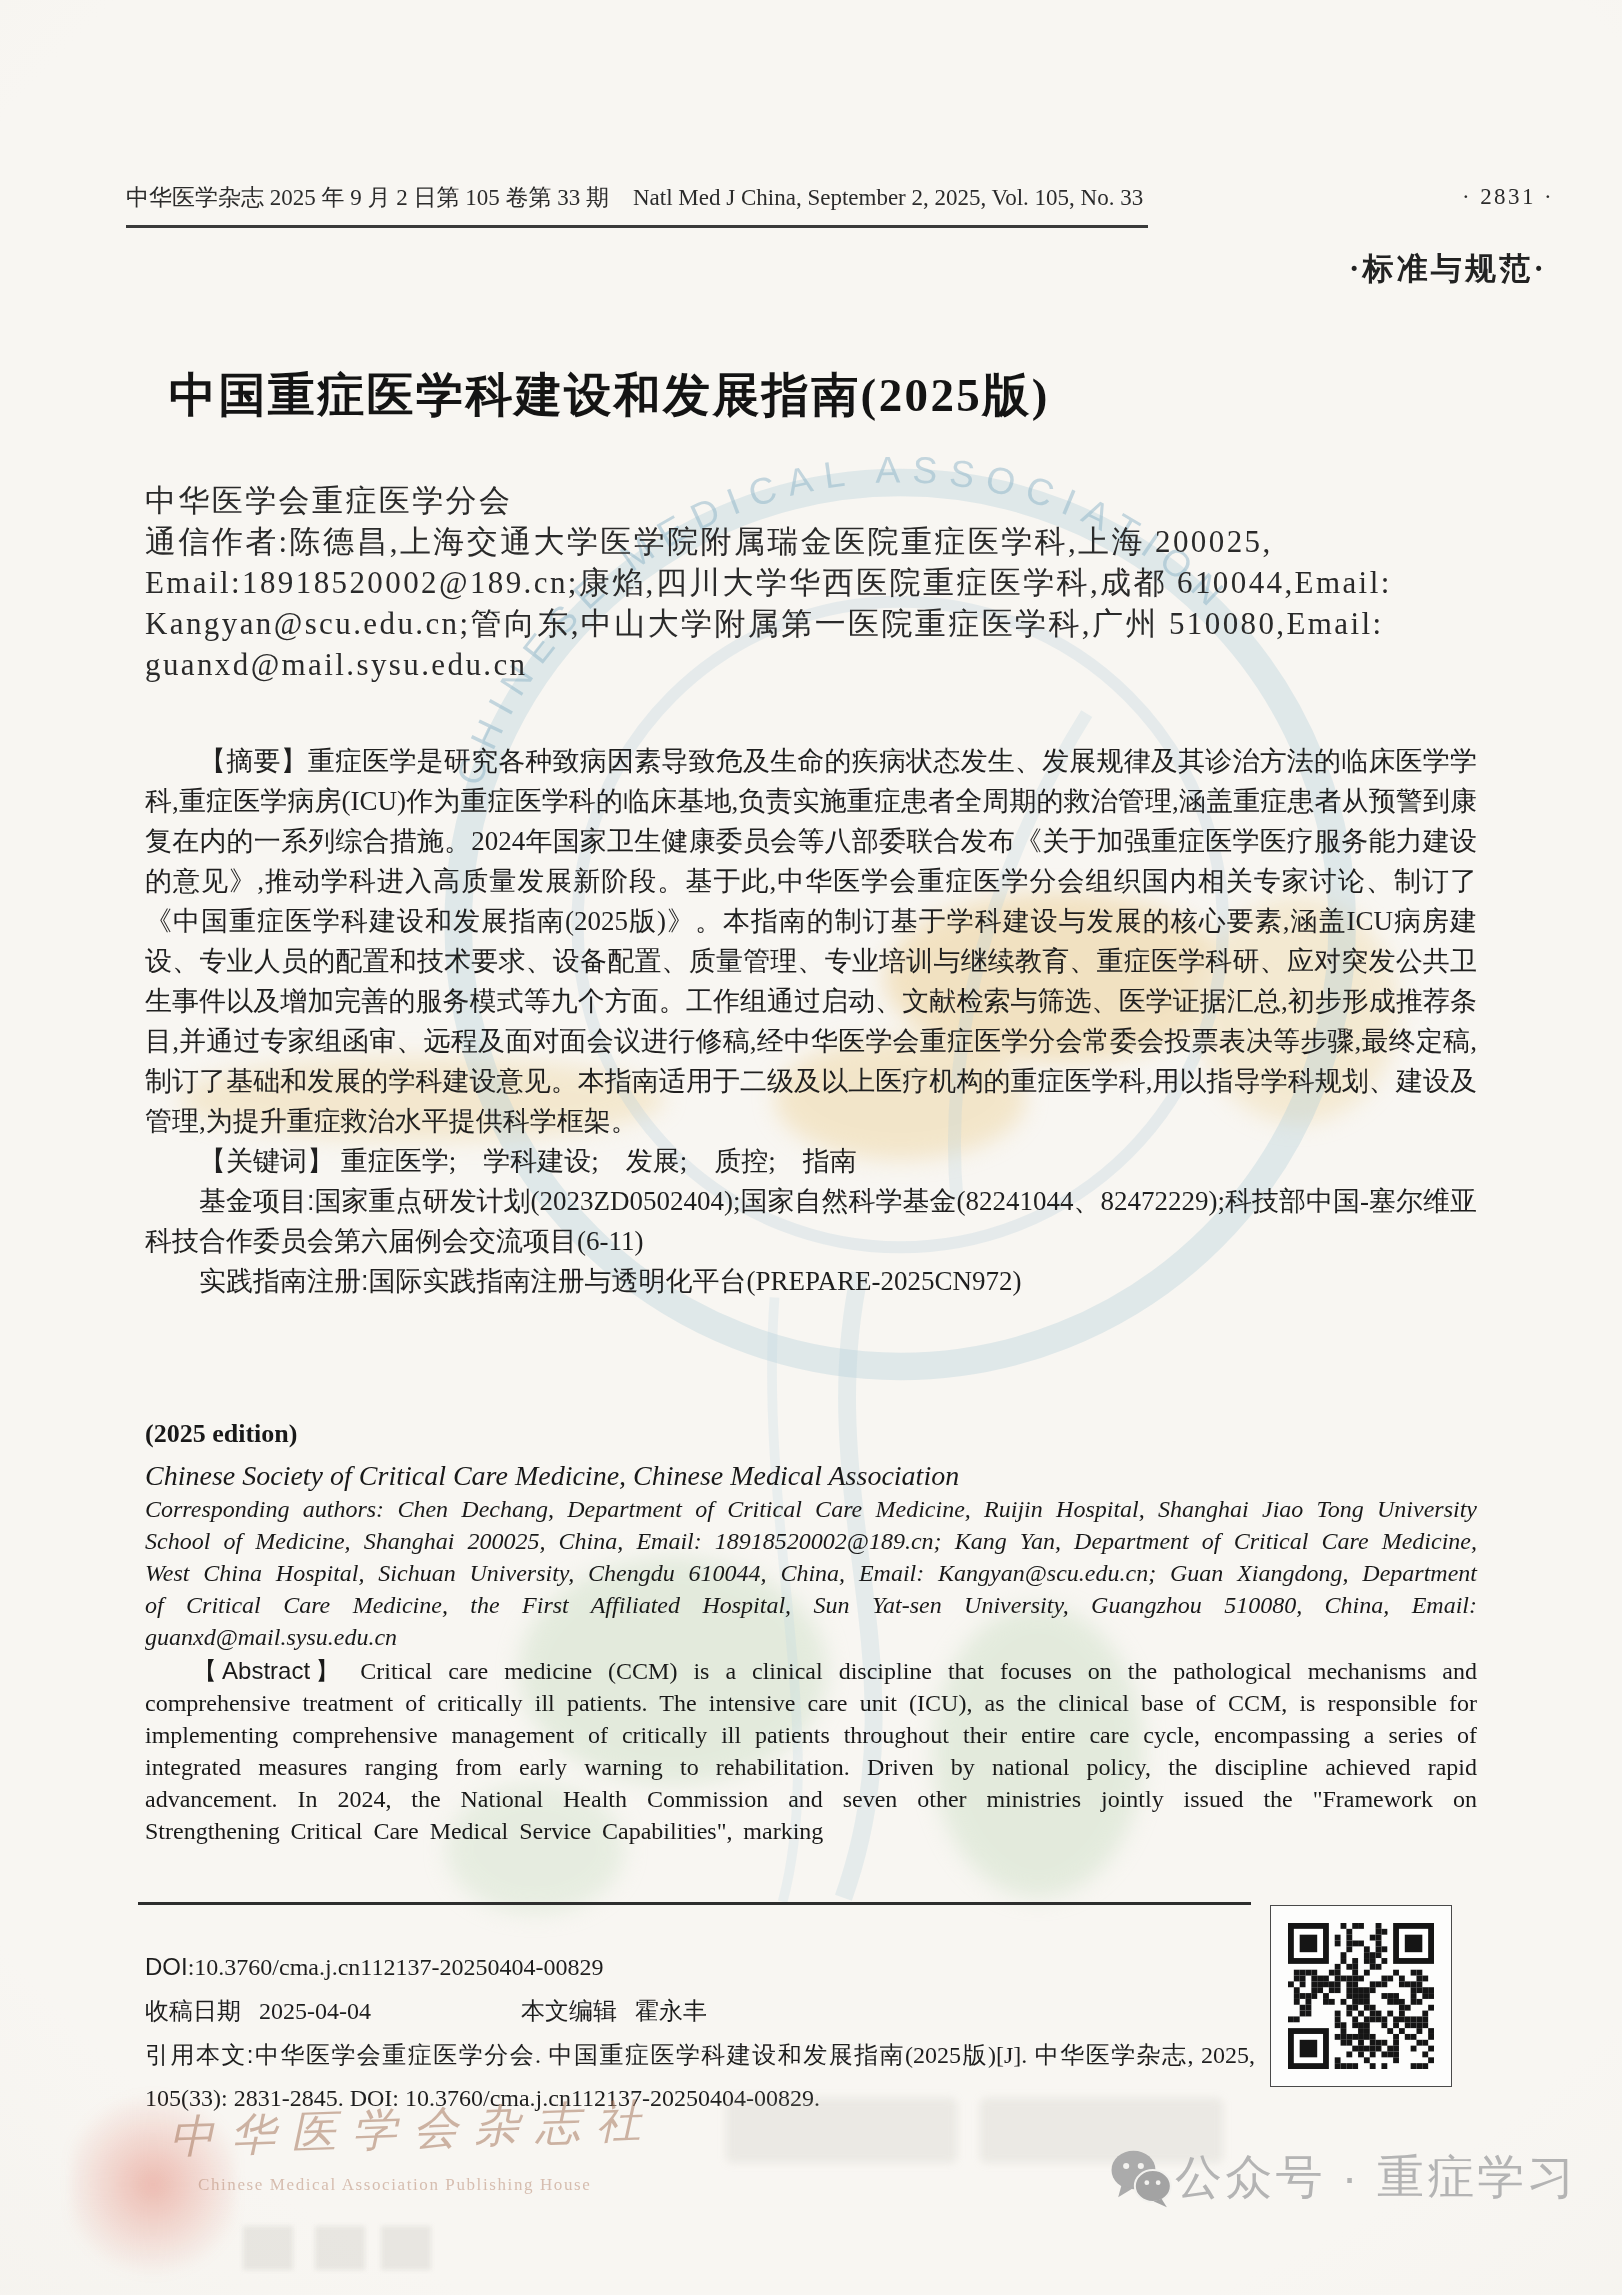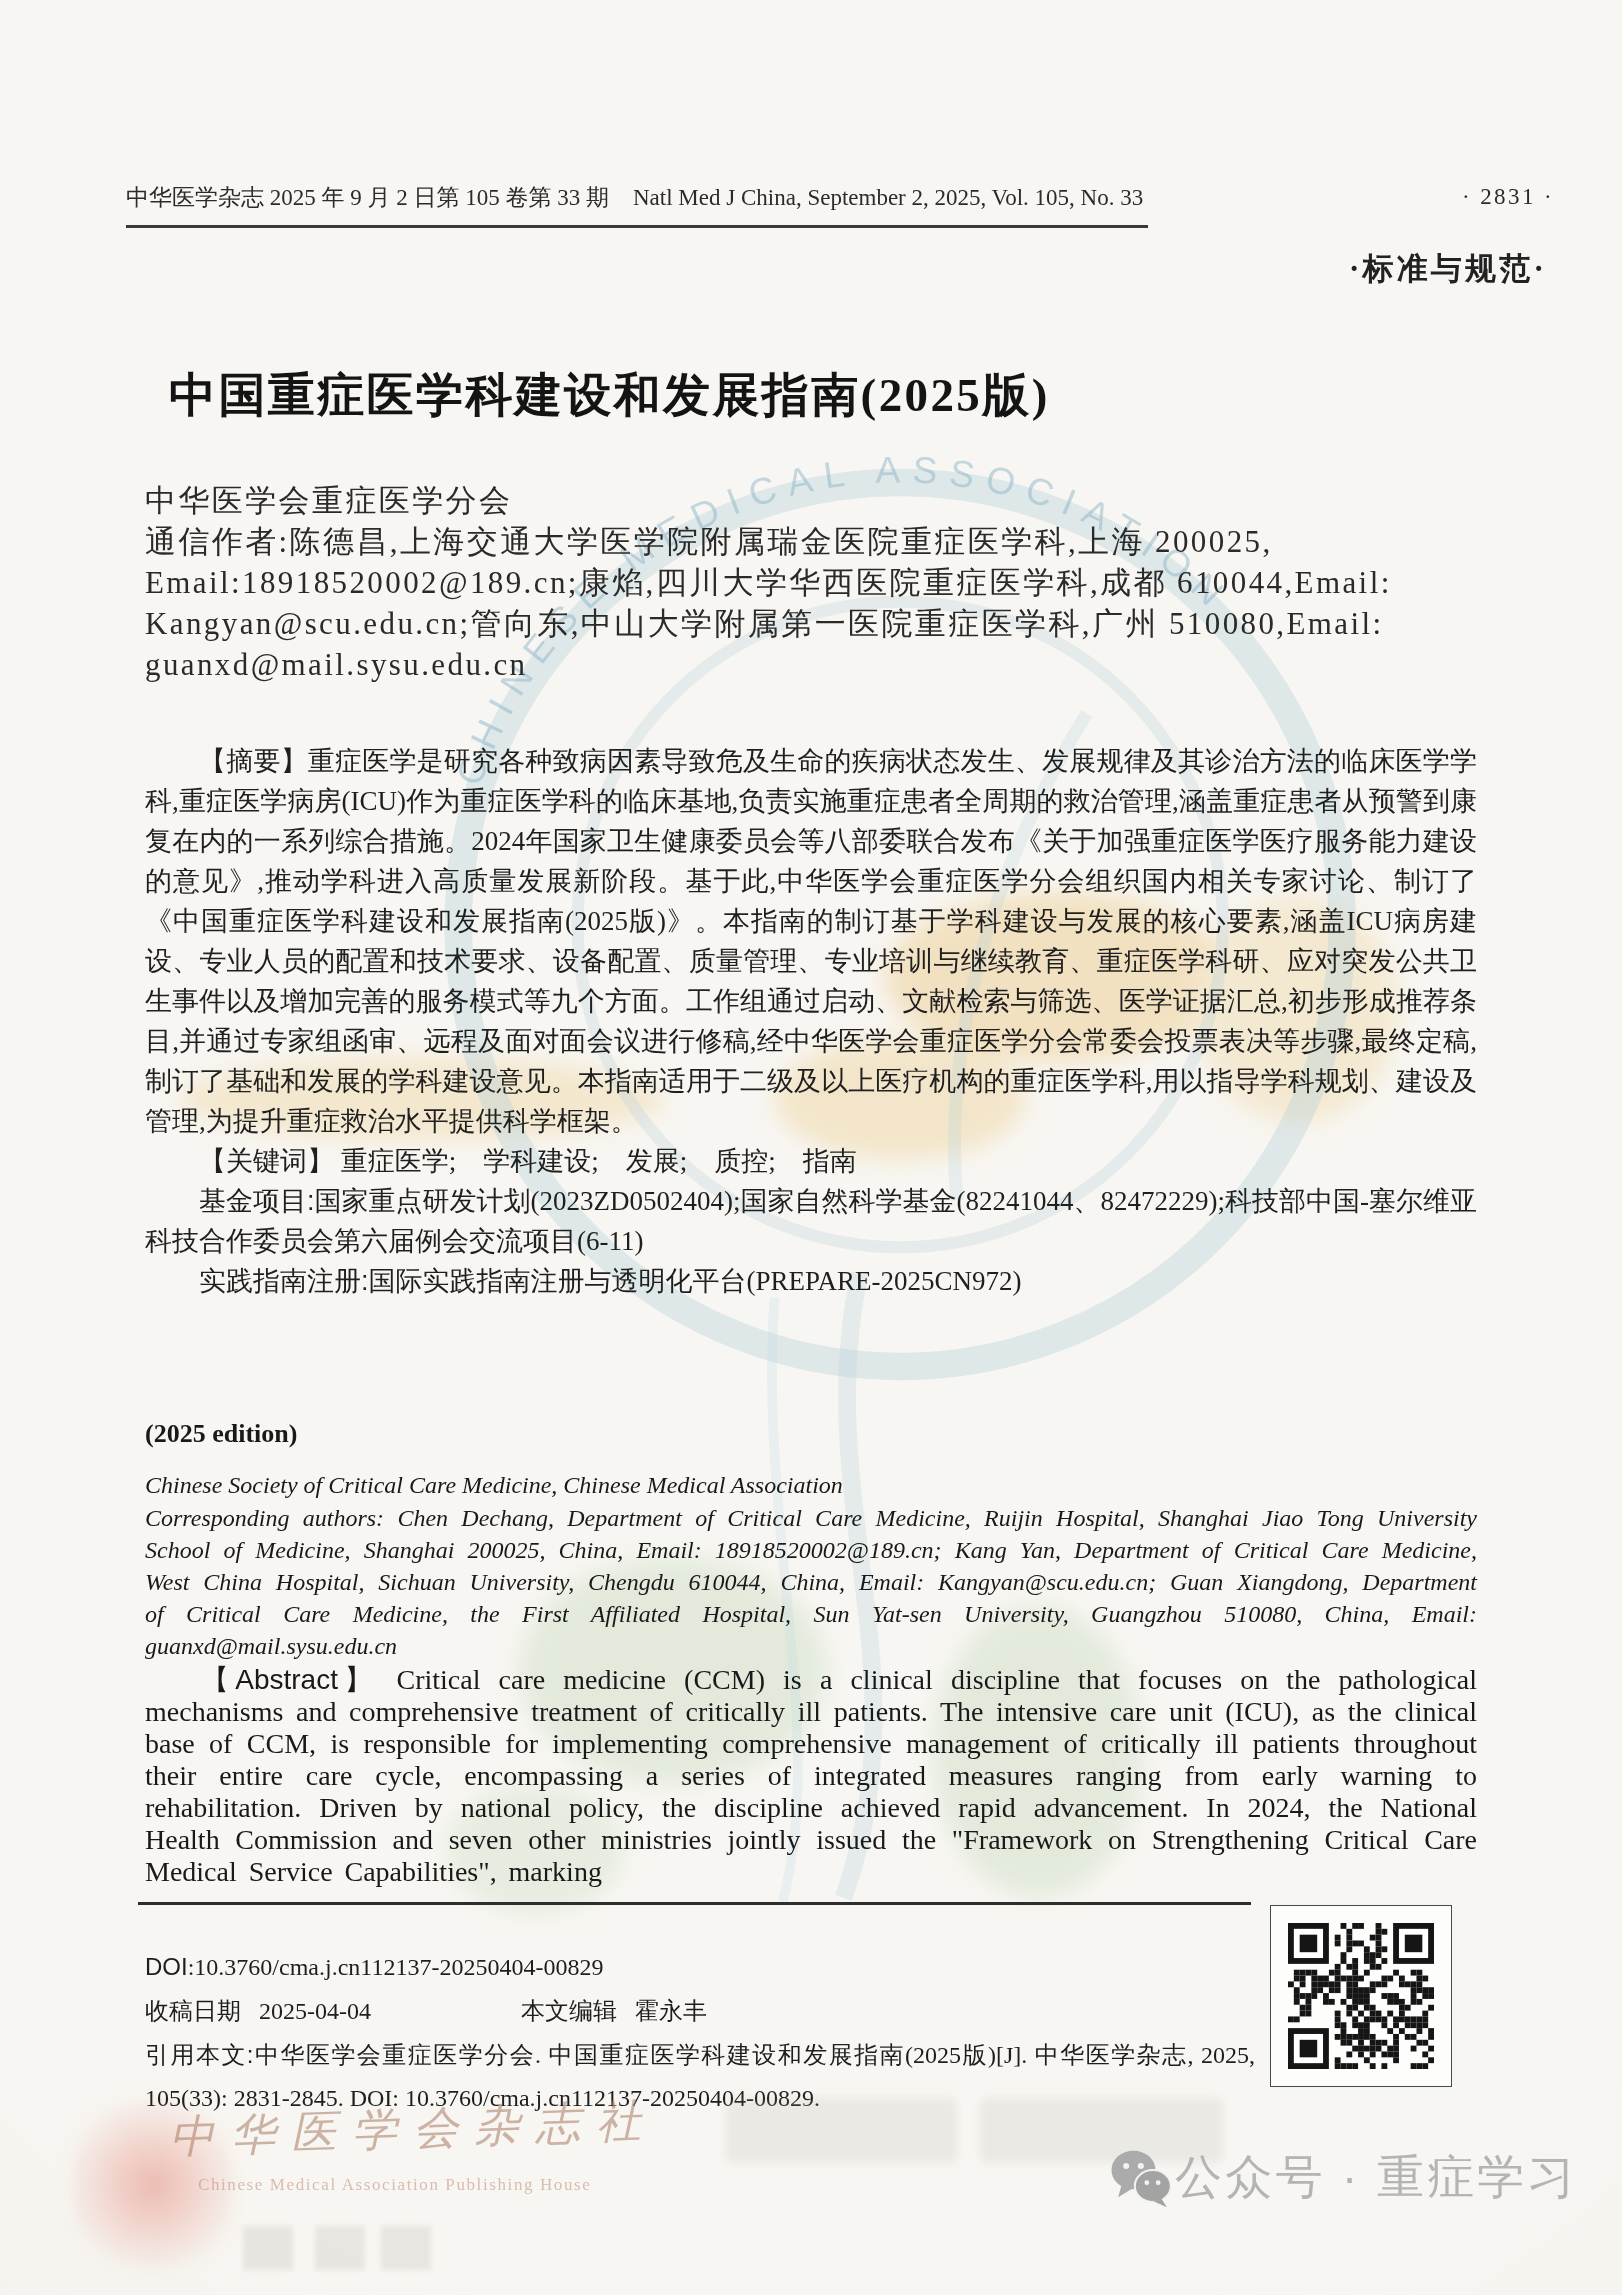--- a/index.html
+++ b/index.html
@@ -28,23 +28,23 @@
   .authors-cn div { white-space:nowrap; }
 
   .cn-body { position:absolute; top:741px; left:145px; width:1332px;
     font-size:27px; line-height:40px; text-align:justify; color:#1f1f1f; }
   .cn-body p { margin:0; text-indent:2em; }
   .hei { font-family:"Liberation Sans","DejaVu Sans",sans-serif; font-weight:400; }
 
   .en-block { position:absolute; top:1413px; left:145px; width:1332px; color:#191919; }
   .en-title { font-size:26px; font-weight:700; line-height:41px; }
   .en-title .l1 { display:block; text-align:justify; text-align-last:justify; }
-  .en-org { font-style:italic; font-size:24px; line-height:34px; margin-top:14px; }
+  .en-org { font-style:italic; font-size:28px; line-height:34px; margin-top:5px; }
   .en-corr { font-style:italic; font-size:24px; line-height:32px; text-align:justify; word-spacing:5.7px; margin:0; }
-  .en-abstract { font-size:28px; line-height:32px; text-align:justify; word-spacing:4.9px; text-indent:2em; margin:1.6px 0 0 0; }
+  .en-abstract { font-size:24px; line-height:32px; text-align:justify; word-spacing:4.9px; text-indent:2em; margin:1.6px 0 0 0; }
 
   .rule { position:absolute; top:1902px; left:138px; width:1113px; height:3.2px; background:#2e2e2e; }
 
   .footer-block { position:absolute; top:1945px; left:145px; width:1110px;
     font-size:24px; line-height:43px; color:#1e1e1e; }
   .footer-block p { margin:0; text-align:justify; }
   .editor-label { margin-left:150px; }
   .val-gap { margin-left:18px; }
 
   .qr-box { position:absolute; left:1270px; top:1905px; width:182px; height:182px;

